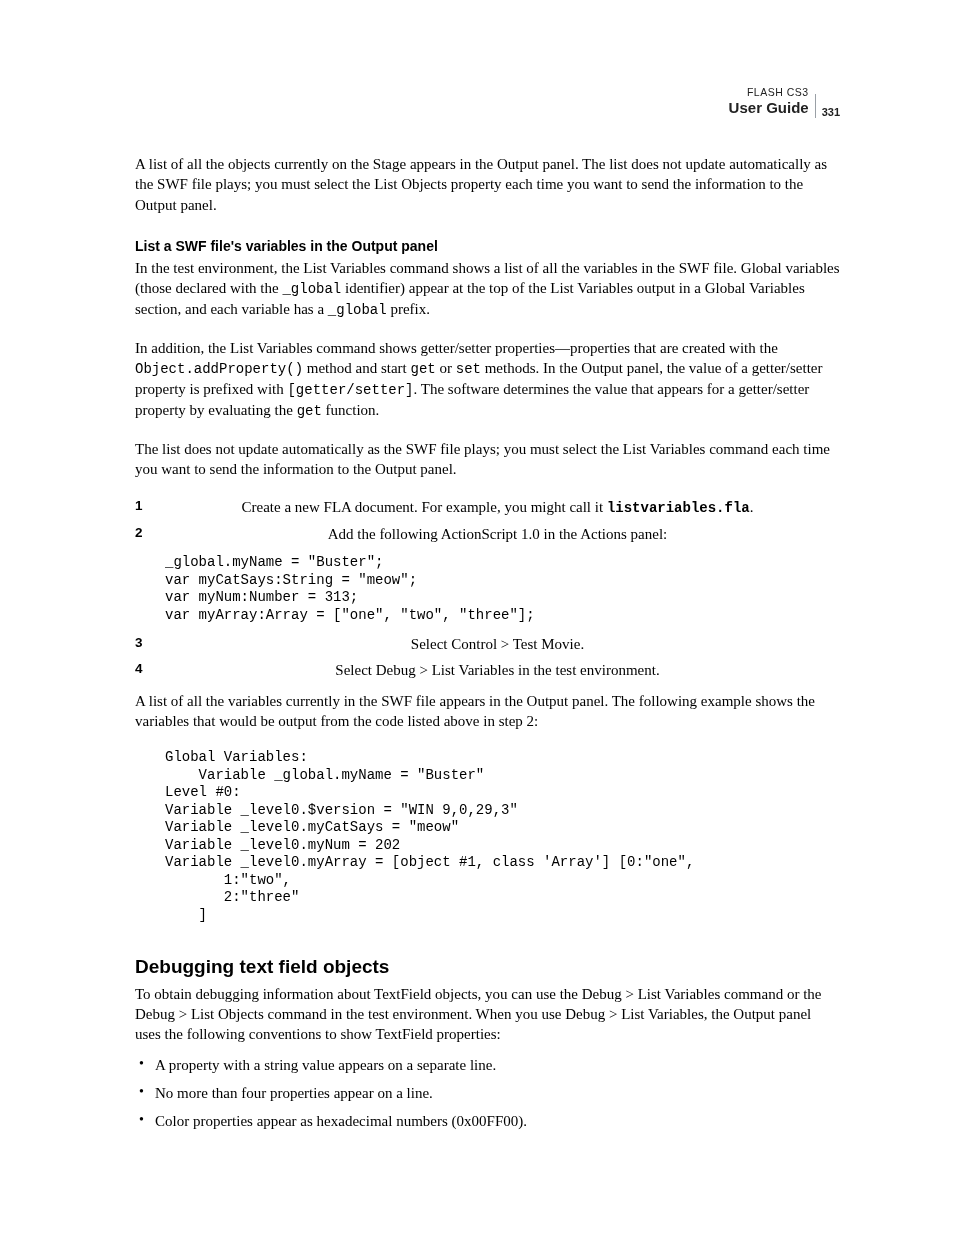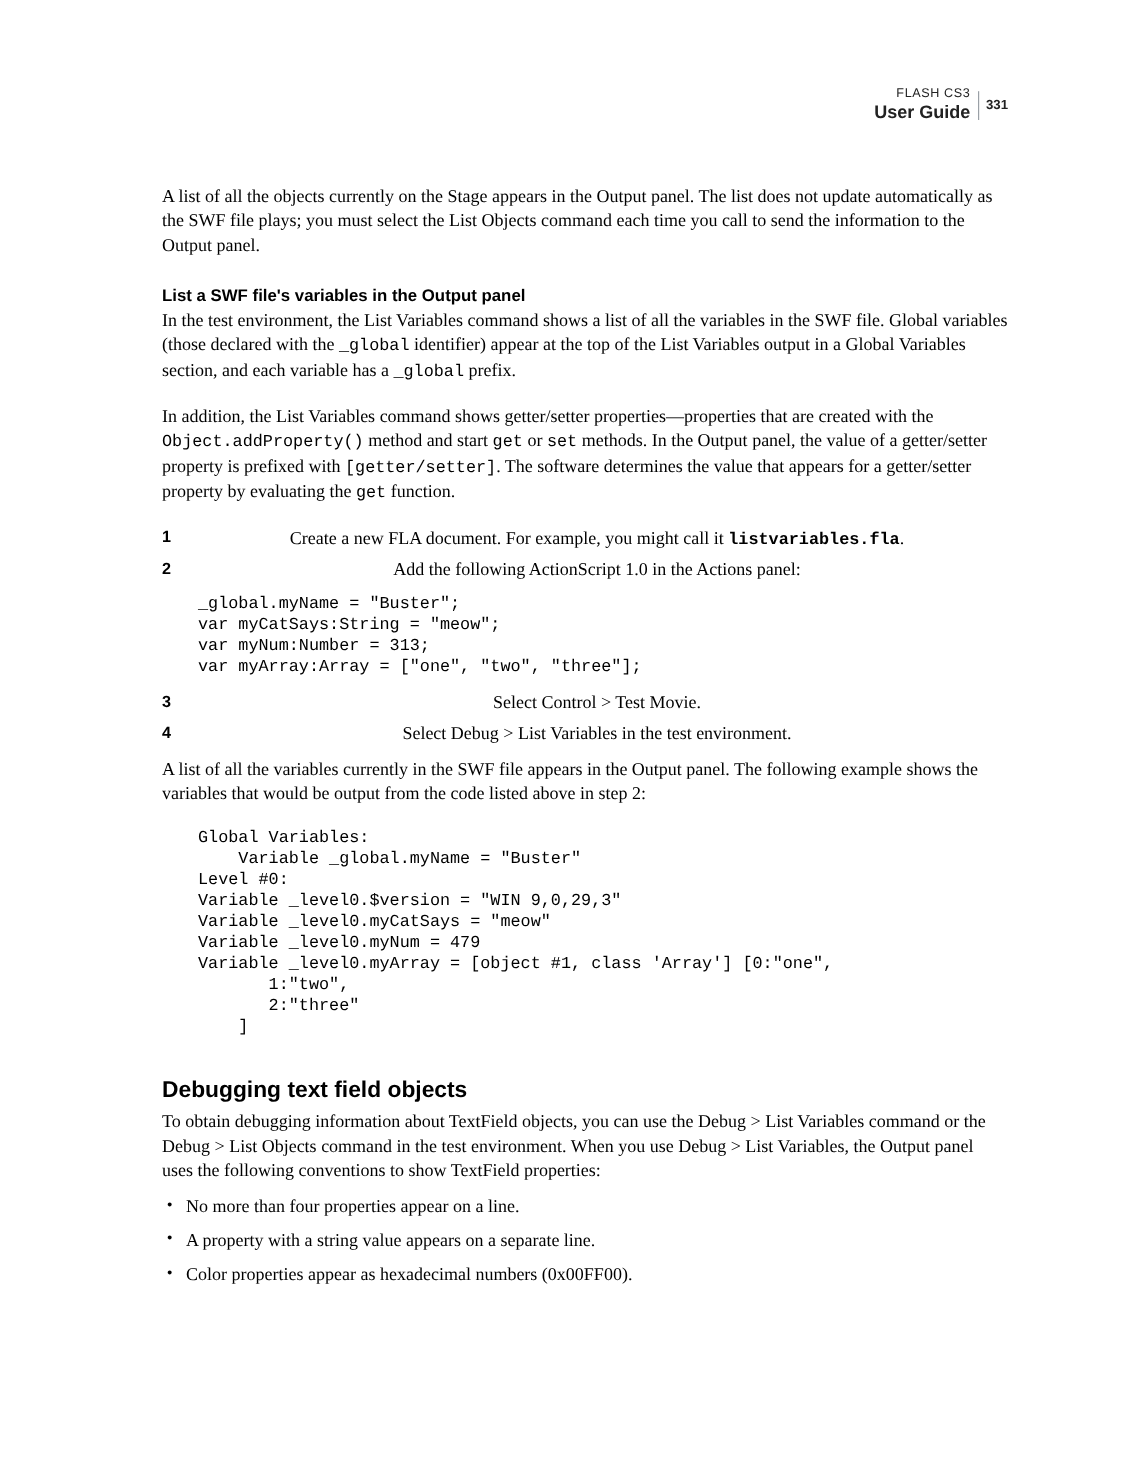--- a/index.html
+++ b/index.html
@@ -12,24 +12,24 @@
   }
   .page {
     width: 954px;
     min-height: 1235px;
     box-sizing: border-box;
     padding: 86px 114px 60px 135px;
     position: relative;
   }
   .header {
     position: absolute;
-    top: 72px;
+    top: 86px;
     right: 114px;
     display: flex;
-    align-items: center;
+    align-items: flex-end;
     gap: 6px;
     font-family: "Myriad Pro", "Segoe UI", Arial, sans-serif;
   }
   .hdr-left {
     text-align: right;
     line-height: 1.25;
   }
   .hdr-product {
     font-size: 10.5px;
     letter-spacing: 0.5px;
@@ -147,32 +147,33 @@
     <div class="hdr-left">
       <div class="hdr-product">FLASH CS3</div>
       <div class="hdr-sub">User Guide</div>
     </div>
     <div class="hdr-rule"></div>
     <div class="hdr-page">331</div>
   </div>
 
   <div class="content">
 
-    <p class="para-block">A list of all the objects currently on the Stage appears in the Output panel. The list does not update automatically as the SWF file plays; you must select the List Objects command each time you call to send the information to the Output panel.</p>
+    <p class="para-block">A list of all the objects currently on the Stage appears in the Output panel. The list does not update automatically as the SWF file plays; you must select the List Objects property each time you want to send the information to the Output panel.</p>
 
     <div class="sans-heading">List a SWF file's variables in the Output panel</div>
 
     <p class="para-block">
       <span>In the test environment, the List Variables command shows a list of all the variables in the SWF file. Global variables (those declared with the </span><span class="mono">_global</span><span> identifier) appear at the top of the List Variables output in a Global Variables section, and each variable has a </span><span class="mono">_global</span><span> prefix.</span>
     </p>
 
     <p class="para-block">
       <span>In addition, the List Variables command shows getter/setter properties—properties that are created with the </span><span class="mono">Object.addProperty()</span><span> method and start </span><span class="mono">get</span><span> or </span><span class="mono">set</span><span> methods. In the Output panel, the value of a getter/setter property is prefixed with </span><span class="mono">[getter/setter]</span><span>. The software determines the value that appears for a getter/setter property by evaluating the </span><span class="mono">get</span><span> function.</span>
     </p>
 
+    <p class="para-block">The list does not update automatically as the SWF file plays; you must select the List Variables command each time you want to send the information to the Output panel.</p>
 
     <ol class="steps">
       <li>
         <span>Create a new FLA document. For example, you might call it </span><span class="mono-bold">listvariables.fla</span><span>.</span>
       </li>
       <li>
         <span>Add the following ActionScript 1.0 in the Actions panel:</span>
       </li>
     </ol>
     <pre class="code">_global.myName = "Buster";
@@ -184,30 +185,30 @@
       <li>Select Debug &gt; List Variables in the test environment.</li>
     </ol>
 
     <p class="para-block">A list of all the variables currently in the SWF file appears in the Output panel. The following example shows the variables that would be output from the code listed above in step 2:</p>
 
     <pre class="code">Global Variables:
     Variable _global.myName = "Buster"
 Level #0:
 Variable _level0.$version = "WIN 9,0,29,3"
 Variable _level0.myCatSays = "meow"
-Variable _level0.myNum = 479
+Variable _level0.myNum = 202
 Variable _level0.myArray = [object #1, class 'Array'] [0:"one",
        1:"two",
        2:"three"
     ]</pre>
 
     <div class="section-heading">Debugging text field objects</div>
 
     <p>To obtain debugging information about TextField objects, you can use the Debug &gt; List Variables command or the Debug &gt; List Objects command in the test environment. When you use Debug &gt; List Variables, the Output panel uses the following conventions to show TextField properties:</p>
 
     <ul class="bullets">
+      <li>A property with a string value appears on a separate line.</li>
       <li>No more than four properties appear on a line.</li>
-      <li>A property with a string value appears on a separate line.</li>
       <li>Color properties appear as hexadecimal numbers (0x00FF00).</li>
     </ul>
 
   </div>
 </div>
 
 </body></html>

